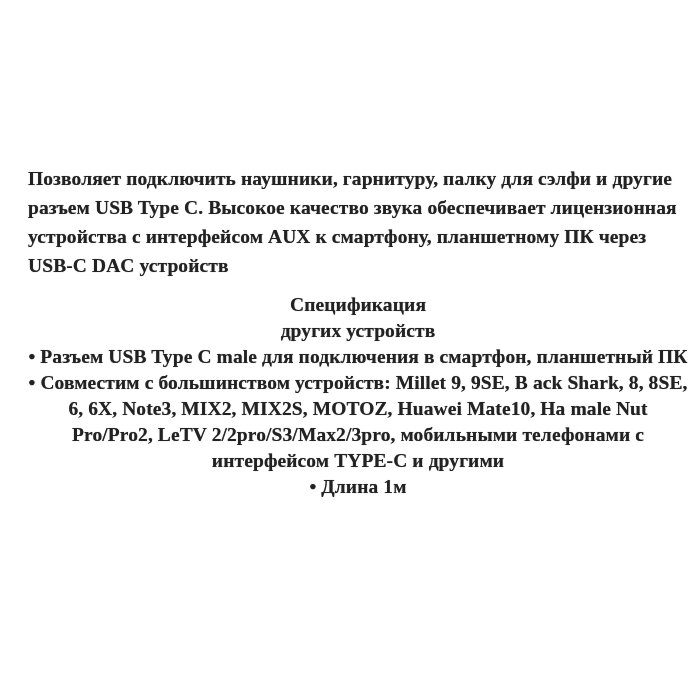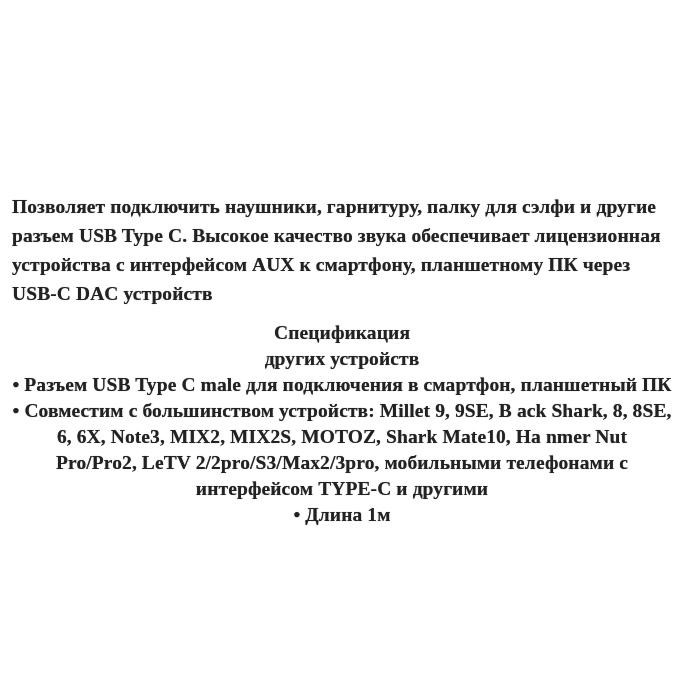--- a/index.html
+++ b/index.html
@@ -11,24 +11,23 @@
     position: relative;
     width: 700px;
     height: 700px;
     background: #ffffff;
     overflow: hidden;
     font-family: "Liberation Serif", "DejaVu Serif", serif;
     color: #1d1d1d;
   }
   .content {
     position: absolute;
-    left: 12px;
+    left: 28px;
     top: 164px;
     width: 660px;
-    margin-top: 28px;
   }
   .line {
     font-size: 19.5px;
     font-weight: bold;
     line-height: 29px;
     white-space: nowrap;
     letter-spacing: 0.1px;
     
     text-shadow: 0 0 0.8px rgba(45, 45, 45, 0.65);
     color: #222222;
@@ -60,21 +59,21 @@
       <div>
         <div class="line">других устройств</div>
       </div>
 
       <div>
         <div class="line">• Разъем USB Type C male для подключения в смартфон, планшетный ПК</div>
       </div>
 
       <div>
         <div class="line">• Совместим с большинством устройств: Millet 9, 9SE, B ack Shark, 8, 8SE,</div>
-        <div class="line">6, 6X, Note3, MIX2, MIX2S, MOTOZ, Shark Mate10, Ha nmer Nut</div>
+        <div class="line">6, 6X, Note3, MIX2, MIX2S, MOTOZ, Huawei Mate10, Ha male Nut</div>
         <div class="line">Pro/Pro2, LeTV 2/2pro/S3/Max2/3pro, мобильными телефонами с</div>
         <div class="line">интерфейсом TYPE-C и другими</div>
       </div>
 
       <div>
         <div class="line">• Длина 1м</div>
       </div>
     </section>
 
   </div>

